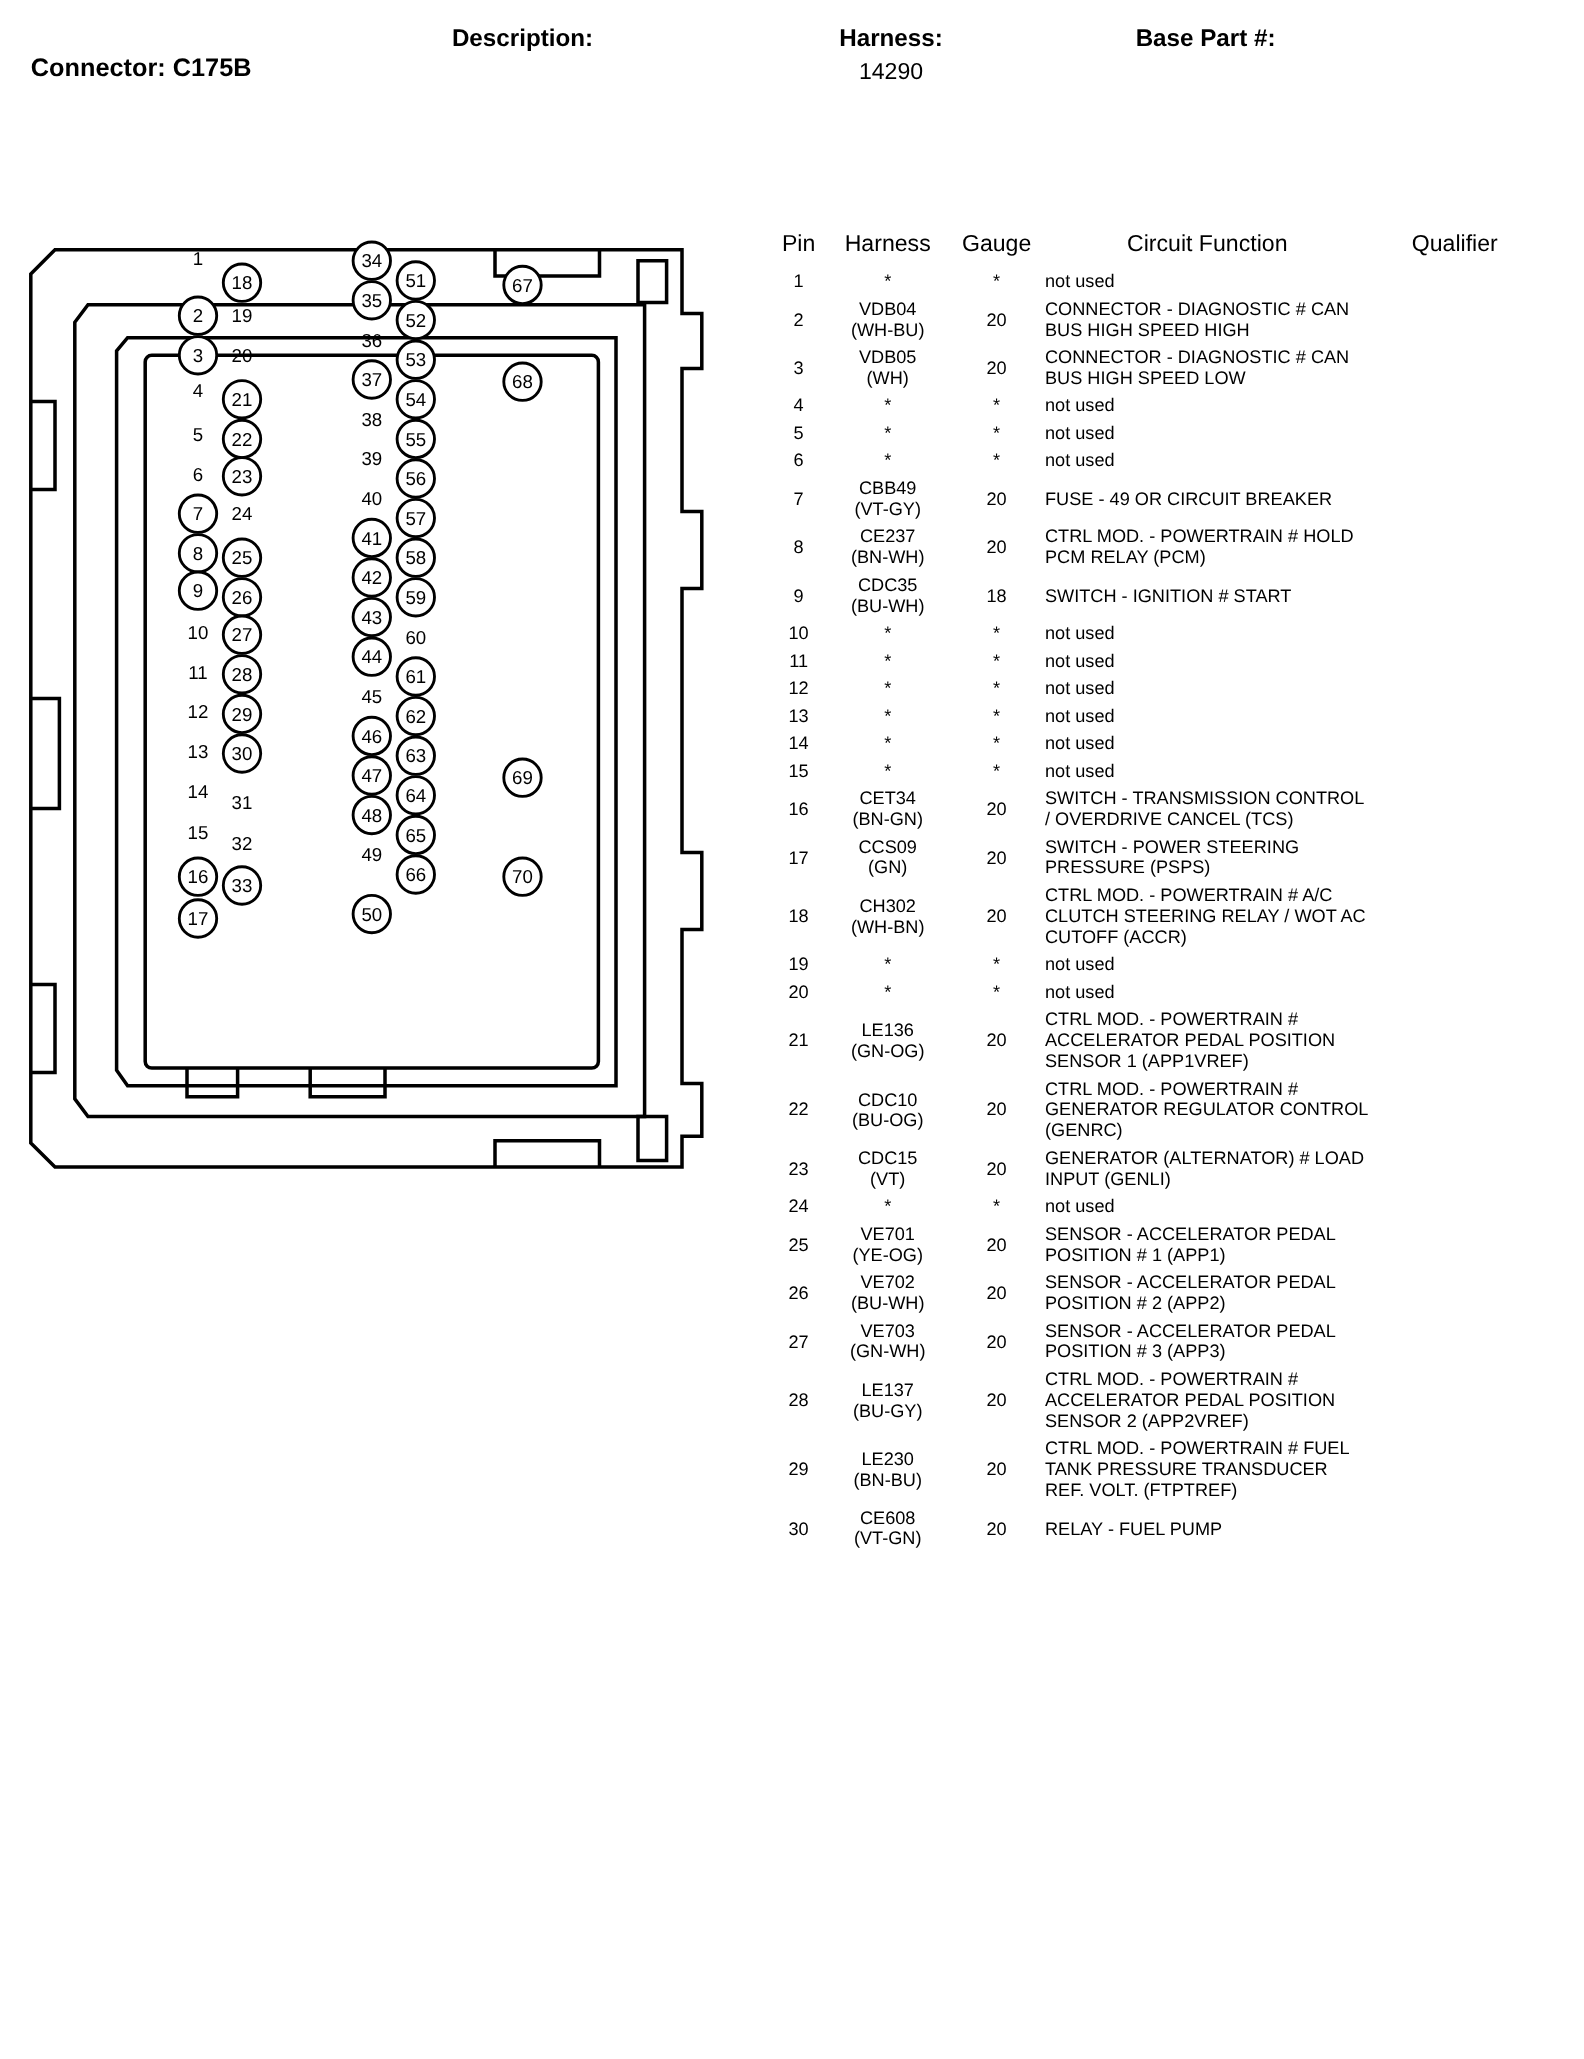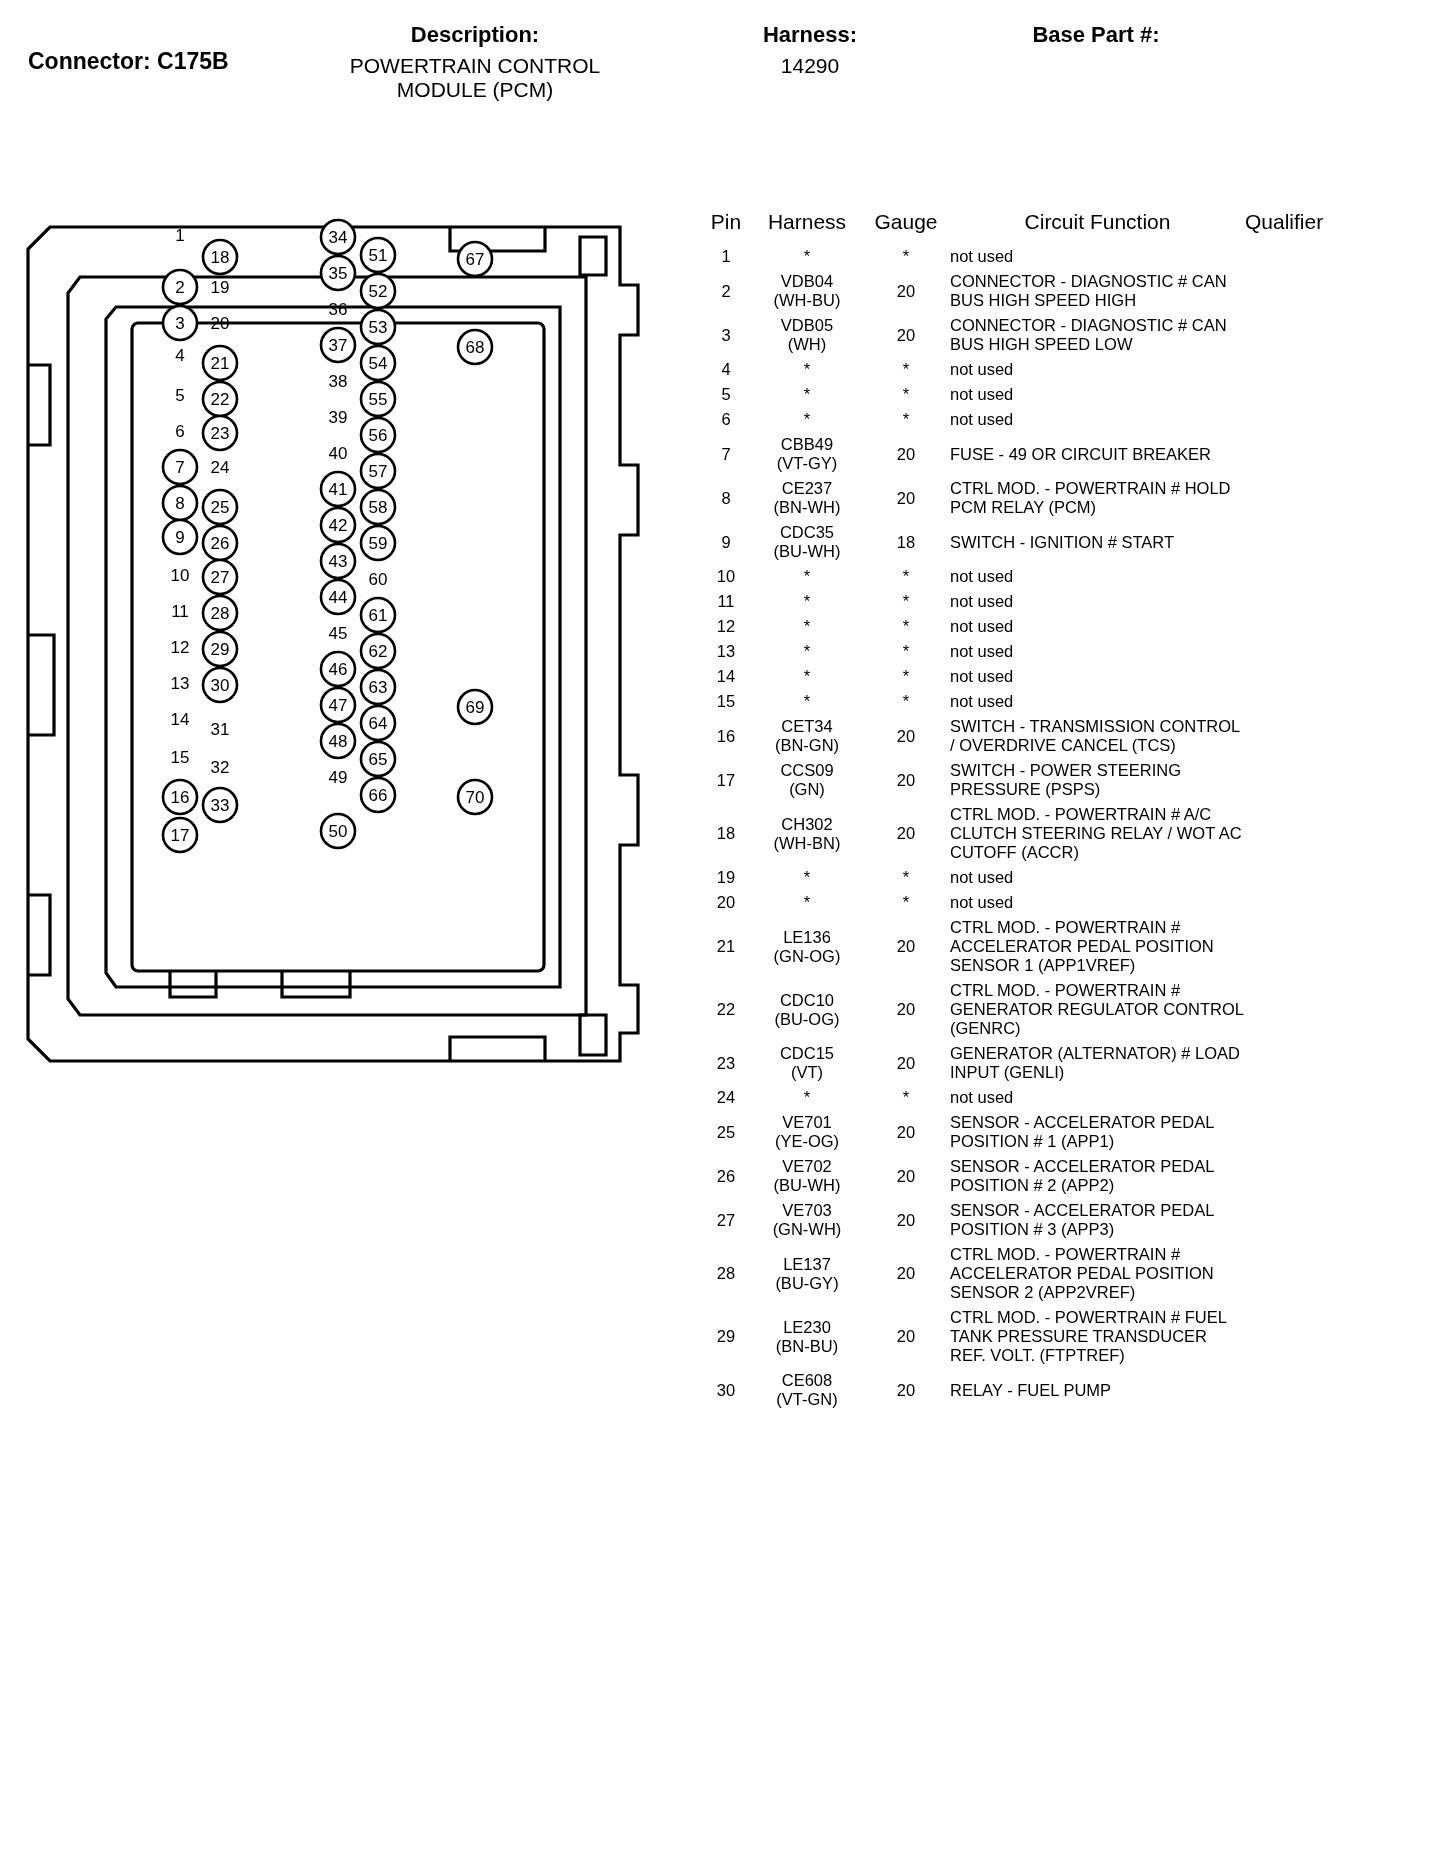--- a/index.html
+++ b/index.html
@@ -75,21 +75,21 @@
   table.pintable th {
     font-size: 21px;
     font-weight: normal;
     padding: 0 0 10px 0;
     vertical-align: bottom;
   }
   th.c-pin      { width: 52px;  text-align: center; }
   th.c-circuit  { width: 110px; text-align: center; }
   th.c-gauge    { width: 88px;  text-align: center; }
   th.c-function { width: 295px; text-align: center; }
-  th.c-qual     { width: 155px; text-align: left; }
+  th.c-qual     { width: 155px; text-align: center; }
 
   table.pintable td {
     font-size: 16.5px;
     vertical-align: middle;
     padding: 3px 0;
     line-height: 19px;
   }
   td.pin      { text-align: center; font-size: 17px; }
   td.circuit  { text-align: center; font-size: 17px; line-height: 20px; }
   td.gauge    { text-align: center; font-size: 17px; }
@@ -97,21 +97,20 @@
   td.qual     { text-align: left; padding-left: 6px; font-size: 17px; }
 </style>
 </head>
 <body>
 
 <div id="header">
   <div id="connector-title">Connector: C175B</div>
 
   <div class="hdr-col" id="col-description">
     <span class="hdr-label">Description:</span>
-    <span class="hdr-value">POWERTRAIN CONTROL MODULE (PCM)</span>
   </div>
 
   <div class="hdr-col" id="col-harness">
     <span class="hdr-label">Harness:</span>
     <span class="hdr-value">14290</span>
   </div>
 
   <div class="hdr-col" id="col-basepart">
     <span class="hdr-label">Base Part #:</span>
     <span class="hdr-value"></span>

